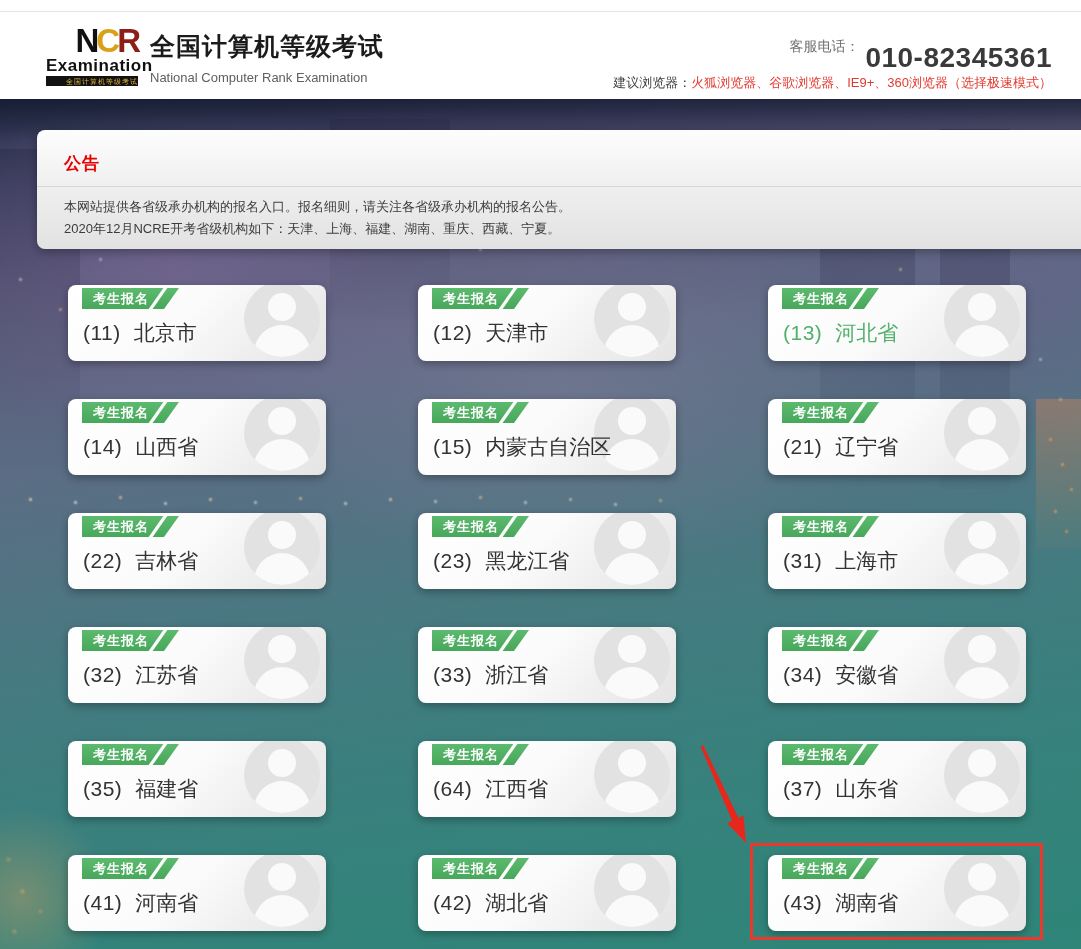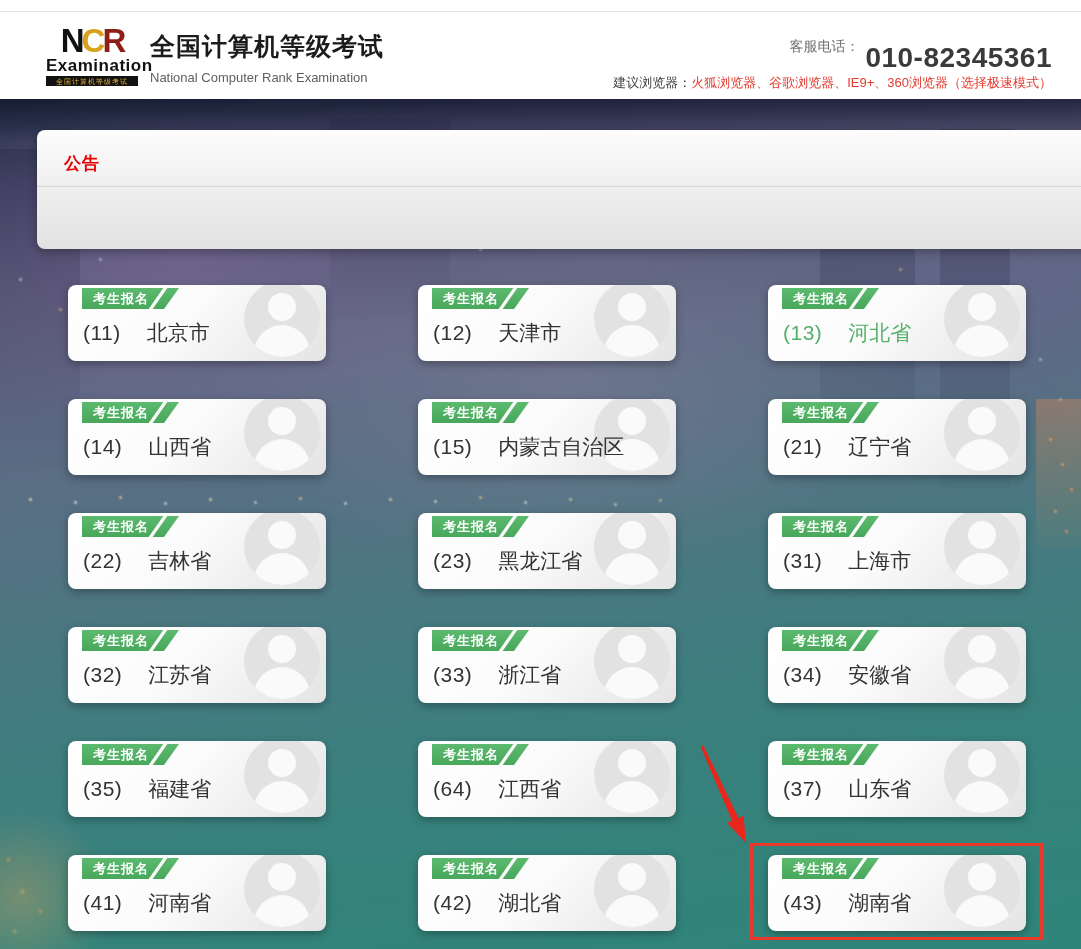--- a/index.html
+++ b/index.html
@@ -5,21 +5,21 @@
   html,body{margin:0;padding:0;}
   body{
     width:1081px;height:949px;overflow:hidden;position:relative;
     font-family:"Liberation Sans","DejaVu Sans",sans-serif;
     background:#fff;
   }
   
   .header{position:relative;width:1081px;height:99px;background:#ffffff;}
   .header-topline{position:absolute;top:11px;left:0;right:0;height:1px;background:#e4e4e4;}
   .brand{position:absolute;left:46px;top:26px;display:flex;align-items:flex-start;}
-  .logo{width:92px;text-align:center;line-height:1;}
+  .logo{width:92px;text-align:right;line-height:1;}
   .logo-letters{font-weight:bold;font-size:33px;letter-spacing:-3px;line-height:30px;font-family:"Liberation Sans",sans-serif;}
   .logo-letters .ln{color:#111;}
   .logo-letters .lc{color:#d9a11a;}
   .logo-letters .lr{color:#8d1f17;}
   .logo-exam{font-size:17px;font-weight:bold;color:#111;letter-spacing:.5px;margin-top:1px;}
   .logo-bar{margin-top:2px;background:#121212;color:#e3b23a;font-size:7px;letter-spacing:1px;padding:2px 0 1px;white-space:nowrap;overflow:hidden;}
   .site-titles{margin-left:12px;padding-top:6px;line-height:1.15;}
   .site-title{font-size:25px;font-weight:bold;color:#1b1b1b;letter-spacing:1px;}
   .site-subtitle{font-size:13px;color:#5f5f5f;margin-top:10px;}
   .header-right{position:absolute;right:29px;top:20px;}
@@ -98,21 +98,21 @@
   .avatar::after{content:'';position:absolute;left:10px;top:44px;width:56px;height:44px;border-radius:28px 28px 0 0;background:#fafafa;}
   .badge{
     position:absolute;top:3px;left:14px;height:21px;line-height:21px;
     padding:0 30px 0 11px;background:linear-gradient(180deg,#5cba6e,#47a75b);
     color:#fff;font-size:13px;font-weight:bold;letter-spacing:1px;
     clip-path:polygon(0 0,100% 0,calc(100% - 15px) 100%,0 100%);
   }
   .badge::after{content:'';position:absolute;top:-2px;bottom:-2px;right:19px;width:4px;background:#fcfcfc;transform:skewX(-35deg);}
   .card-label{position:absolute;left:15px;top:34px;font-size:21px;color:#333;white-space:nowrap;}
   .card-label .code{letter-spacing:.5px;}
-  .card-label .pname{margin-left:26px;}
+  .card-label .pname{margin-left:13px;}
   .card.hover-green .card-label{color:#52b06a;}
 
   
   .red-box{position:absolute;left:750px;top:744px;width:293px;height:97px;border:3px solid #e8392c;box-sizing:border-box;z-index:25;pointer-events:none;}
   .arrow-svg{position:absolute;left:0;top:0;z-index:30;pointer-events:none;}
 </style>
 </head>
 <body>
 
 <div class="header">
@@ -140,20 +140,24 @@
     </div>
   </div>
 </div>
 
 <div class="hero">
   <div class="lights"></div>
 
   <div class="panel">
     <div class="panel-title">公告</div>
     <div class="panel-divider"></div>
+    <div class="panel-body">
+      <div>本网站提供各省级承办机构的报名入口。报名细则，请关注各省级承办机构的报名公告。</div>
+      <div>2020年12月NCRE开考省级机构如下：天津、上海、福建、湖南、重庆、西藏、宁夏。</div>
+    </div>
   </div>
 
   <div class="grid" id="grid">
       <div class="card">
     <div class="avatar"></div>
     <span class="badge">考生报名</span>
     <div class="card-label">
       <span class="code">(11)</span><span class="pname">北京市</span>
     </div>
   </div>

